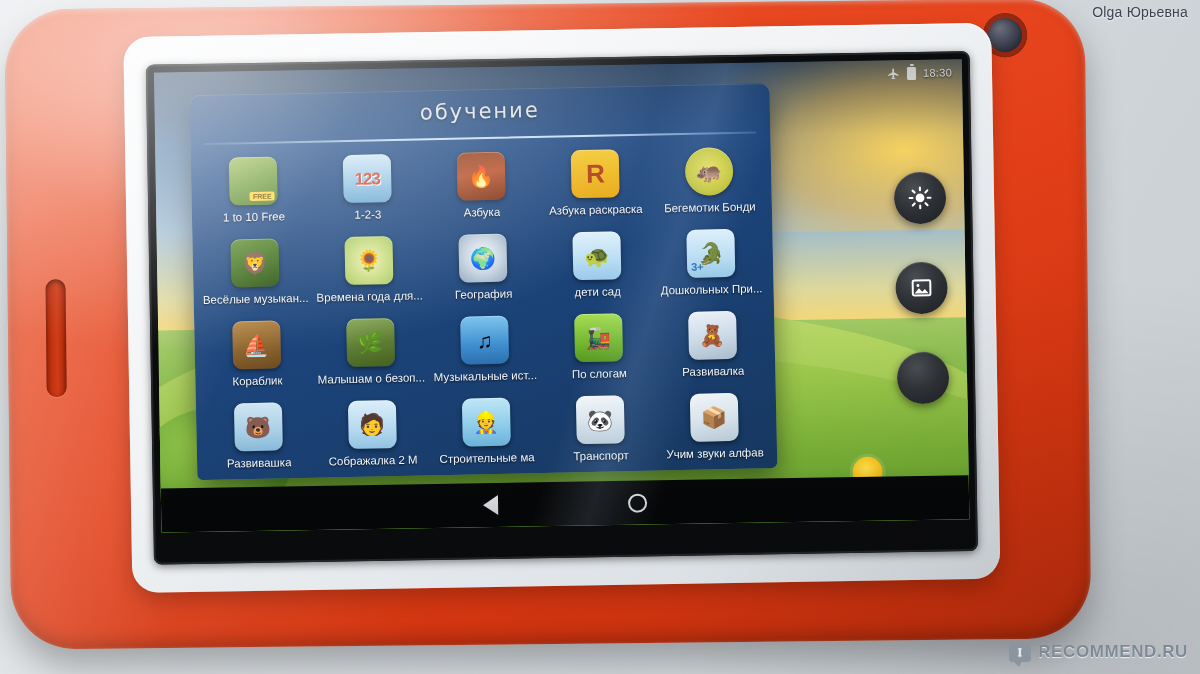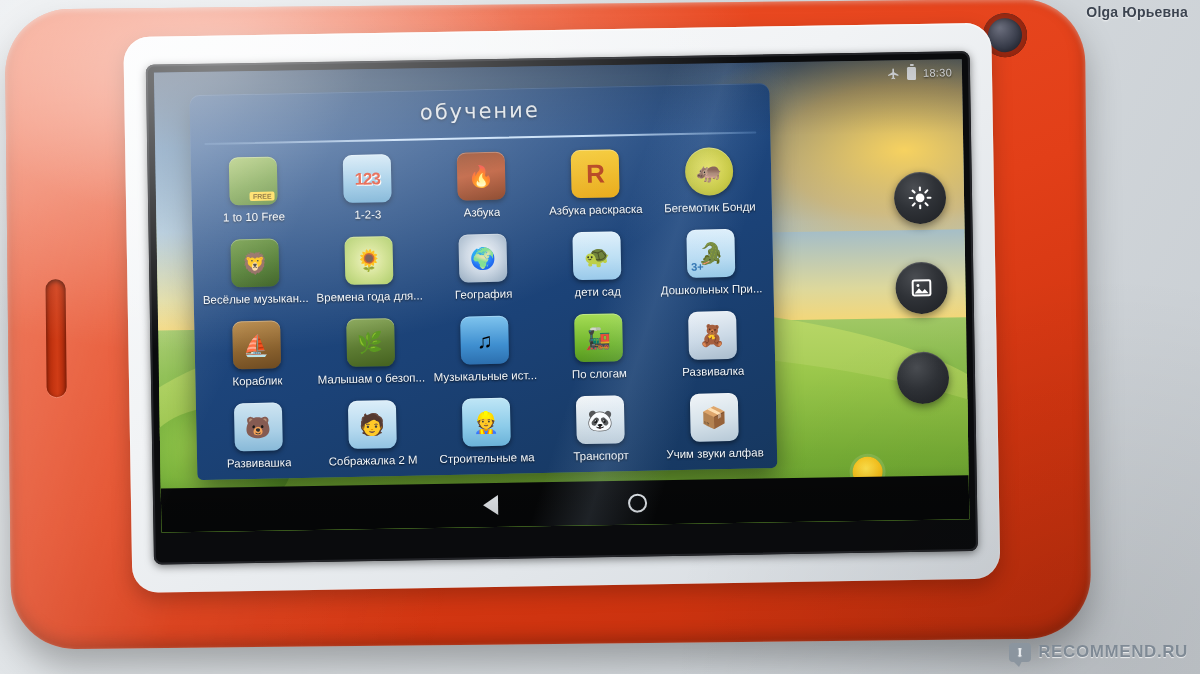--- a/index.html
+++ b/index.html
@@ -218,21 +218,20 @@
   }
   .nav-back{ width:0;height:0; border-top:10px solid transparent; border-bottom:10px solid transparent;
     border-right:15px solid #e9edf1; }
   .nav-home{ width:19px; height:19px; border:2.5px solid #e9edf1; border-radius:50%; }
 
   
   .wm-user{
     position:absolute; right:12px; top:4px; z-index:60;
     color:#3c4450; font-size:14px; letter-spacing:.2px;
     text-shadow: 0 1px 2px rgba(255,255,255,.8);
-    font-weight: bold;
   }
   .wm-brand{
     position:absolute; right:12px; bottom:12px; z-index:60;
     display:flex; align-items:center; gap:7px;
     color:#7f8a95; font-size:17px; font-weight:bold; letter-spacing:.6px;
     text-shadow: 0 1px 1px rgba(255,255,255,.75);
   }
   .wm-bubble{
     width:22px; height:19px; border-radius:4px; background:#8b959f; position:relative;
     display:flex; align-items:center; justify-content:center;

